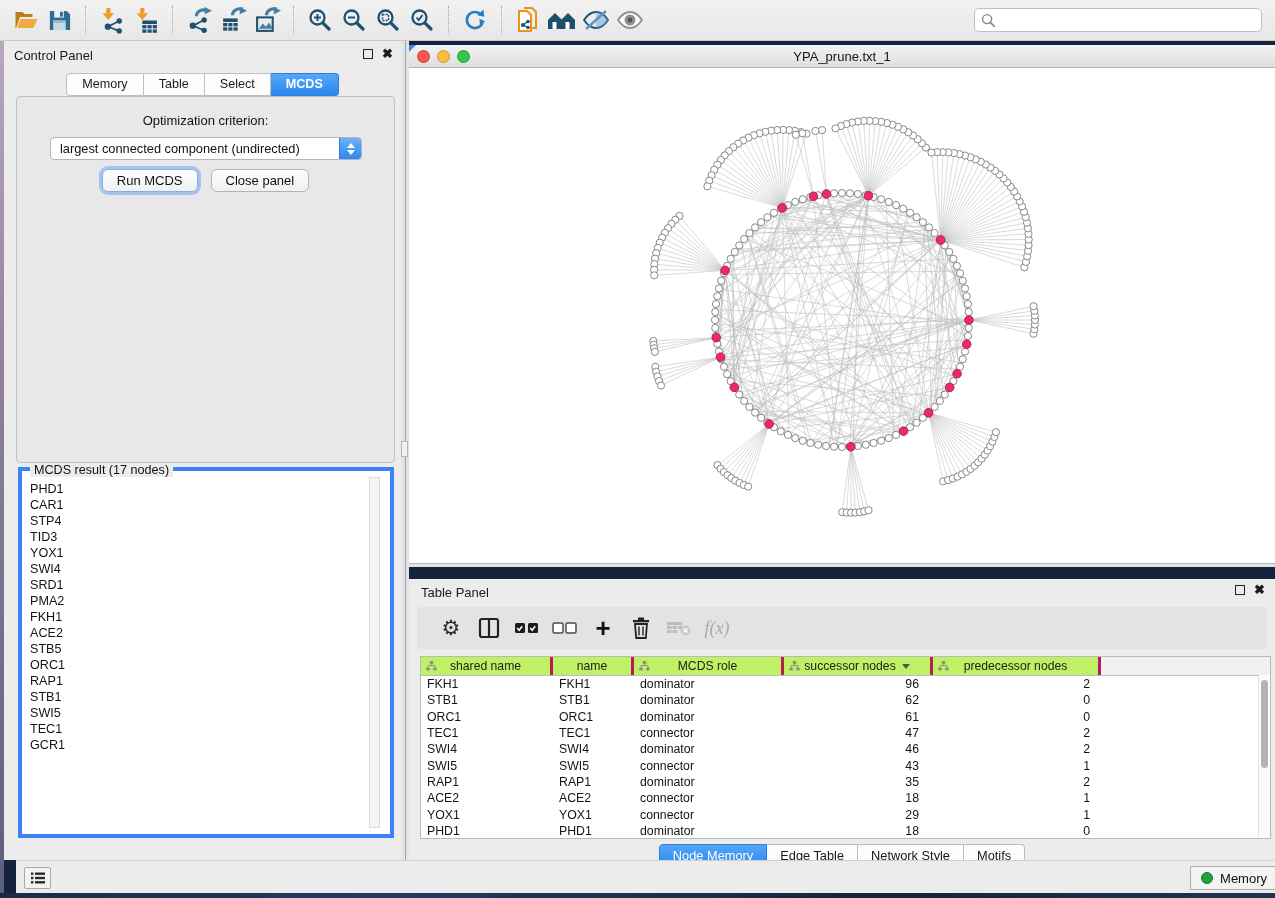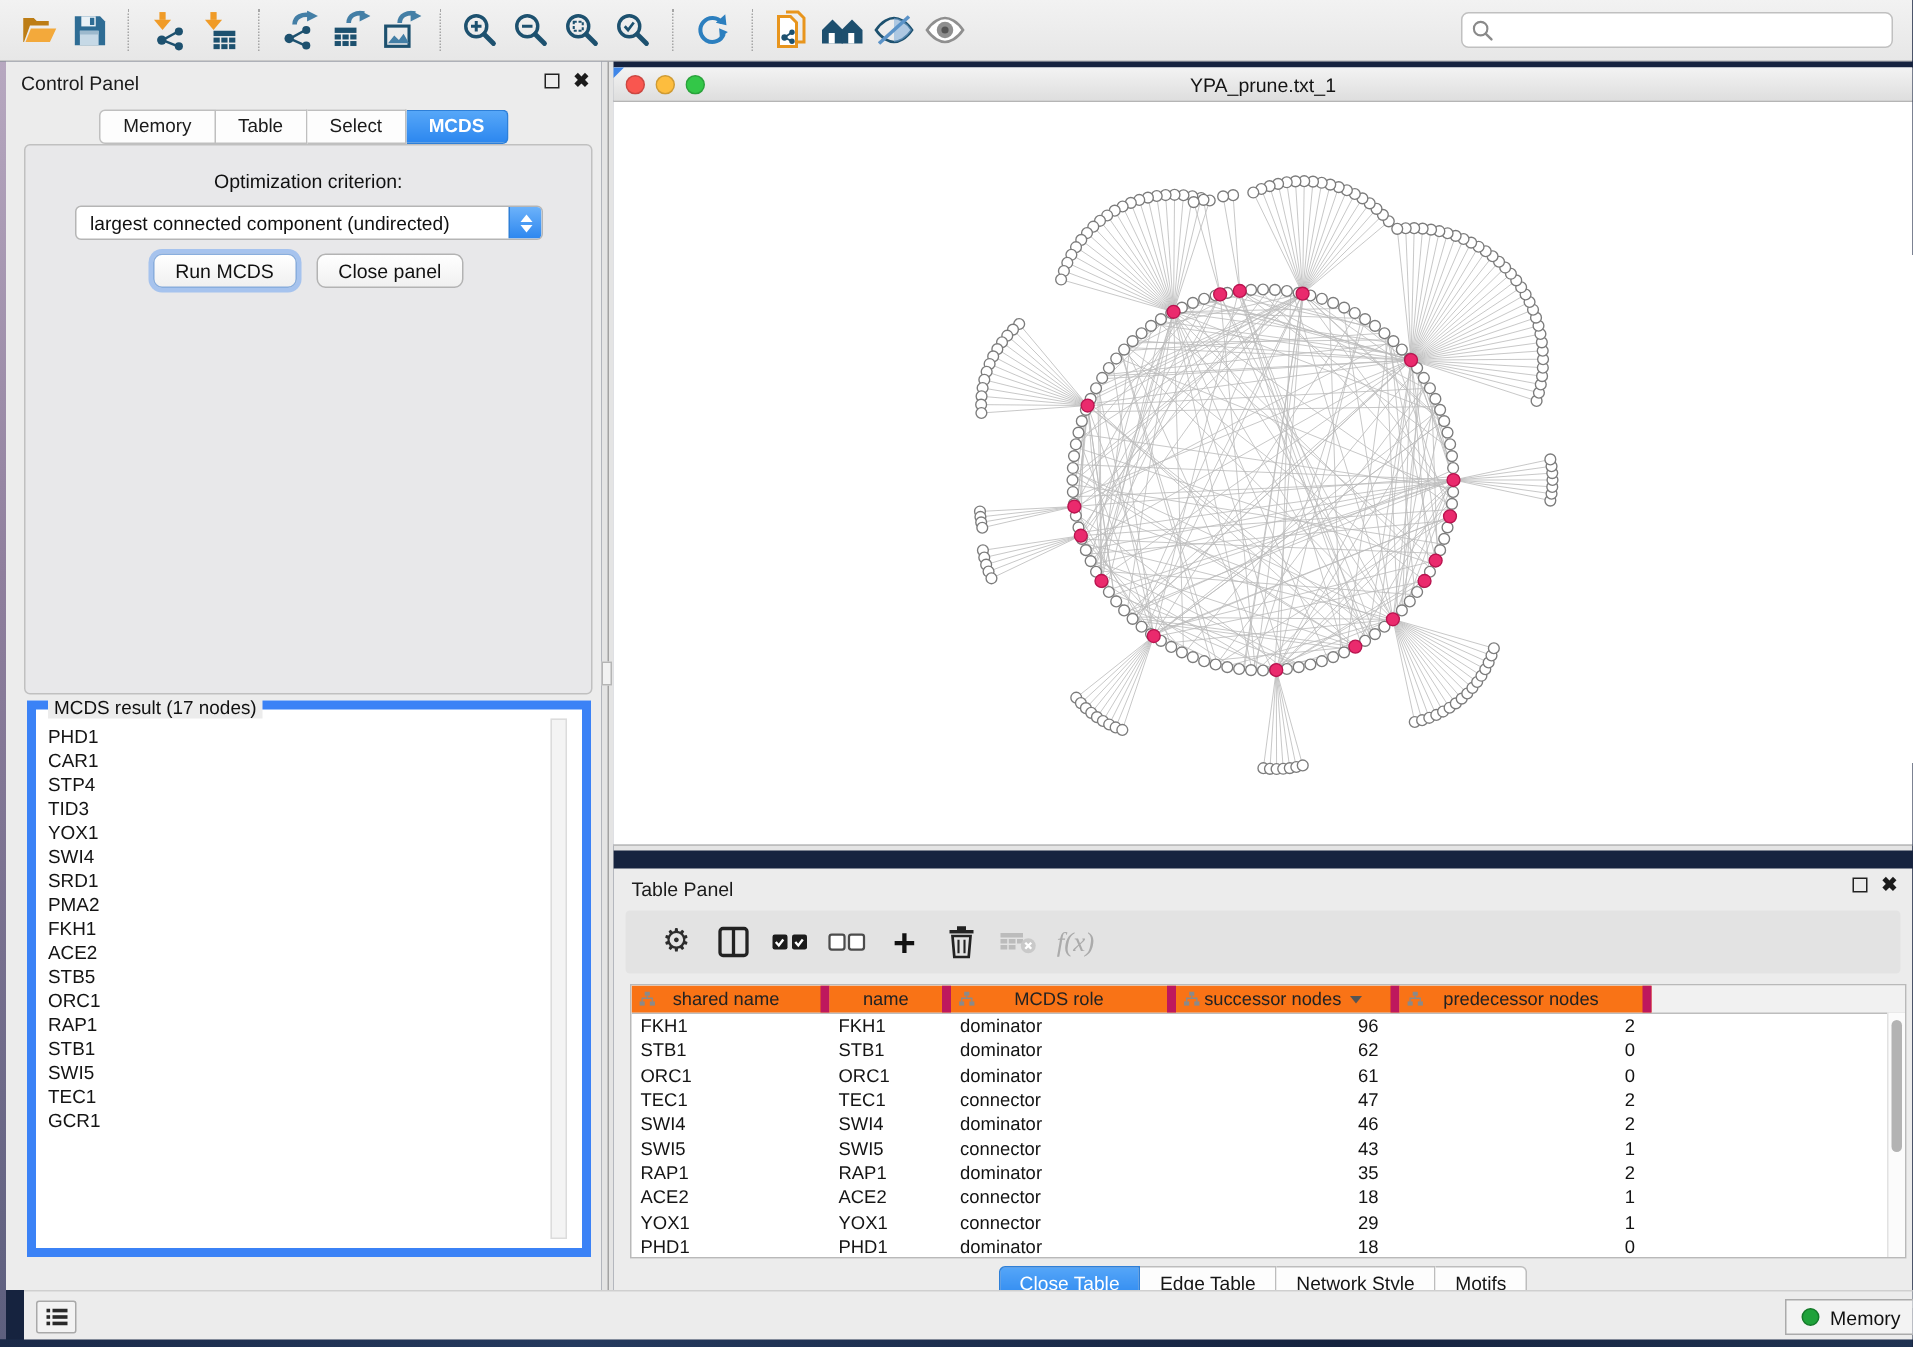--- a/index.html
+++ b/index.html
@@ -37,21 +37,21 @@
   .cp-box{position:absolute;left:12px;top:55px;width:379px;height:367px;background:#e8e8ea;border:1px solid #c0c0c0;border-radius:4px;box-sizing:border-box;}
   .opt-label{position:absolute;left:0;top:16px;width:100%;text-align:center;font-size:13px;color:#111;}
   .dropdown{position:absolute;left:33px;top:40px;width:312px;height:23px;background:#fff;border:1px solid #b5b5b5;border-radius:4px;display:flex;align-items:center;box-sizing:border-box;overflow:hidden;}
   .dropdown .dd-text{flex:1;padding-left:9px;font-size:12.8px;color:#111;white-space:nowrap;}
   .dd-spin{width:21px;height:100%;background:linear-gradient(#6cb2fa,#2d87ef);border-left:1px solid #2d7fd8;display:flex;flex-direction:column;align-items:center;justify-content:center;gap:2px;}
   .tri-up{width:0;height:0;border-left:4px solid transparent;border-right:4px solid transparent;border-bottom:5px solid #fff;}
   .tri-dn{width:0;height:0;border-left:4px solid transparent;border-right:4px solid transparent;border-top:5px solid #fff;}
   .cp-btnrow{position:absolute;left:0;top:72px;width:100%;display:flex;justify-content:center;gap:13px;}
   .btn{height:23px;line-height:21px;padding:0 14px;background:linear-gradient(#ffffff,#f0f0f0);border:1px solid #b3b3b3;border-radius:6px;font-size:13px;color:#111;box-sizing:border-box;}
   .btn.focused{border:1px solid #89aede;box-shadow:0 0 0 3px rgba(111,164,240,.55);}
-  .mcds-box{position:absolute;left:14px;top:426px;width:376px;height:371px;background:#fff;border:6px solid #3b82f6;box-sizing:border-box;}
+  .mcds-box{position:absolute;left:14px;top:426px;width:376px;height:371px;background:#fff;border:4px solid #3b82f6;box-sizing:border-box;}
   .mcds-legend{position:absolute;left:8px;top:-8px;background:#ececec;padding:0 4px;font-size:12.6px;color:#111;}
   .mcds-list{position:absolute;left:8px;top:10px;right:26px;bottom:6px;overflow:hidden;}
   .mcds-item{height:16px;line-height:16px;font-size:12.6px;color:#141414;}
   .mcds-scroll{position:absolute;right:10px;top:6px;bottom:6px;width:11px;background:#f4f4f4;border:1px solid #dcdcdc;box-sizing:border-box;}
 
   
   .v-splitter{left:401px;top:41px;width:8px;height:819px;background:#e4e4e4;}
   .v-splitter .line{position:absolute;left:4px;top:0;width:1px;height:100%;background:#a2a2a2;}
   .v-handle{position:absolute;left:0;top:400px;width:7px;height:16px;background:#f2f2f2;border:1px solid #b5b5b5;box-sizing:border-box;}
 
@@ -71,21 +71,21 @@
   .tp-titlerow{position:absolute;left:0;top:4px;width:100%;height:18px;}
   .tp-title{position:absolute;left:12px;top:2px;font-size:13px;color:#1b1b1b;}
   .tp-toolbar{position:absolute;left:8px;top:28px;width:850px;height:42px;background:#e3e3e3;border-radius:3px;display:flex;align-items:center;padding-left:15px;gap:0;box-sizing:border-box;}
   .tp-tool{width:38px;height:34px;display:flex;align-items:center;justify-content:center;flex:0 0 auto;}
   .gear-glyph{font-size:21px;color:#2c2c2c;line-height:20px;}
   .fx-glyph{font-family:"Liberation Serif",serif;font-style:italic;font-size:18px;color:#ababab;}
   .plus-glyph{font-size:26px;font-weight:bold;color:#111;line-height:20px;}
 
   .tp-table{position:absolute;left:11px;top:77px;width:851px;height:183px;background:#fff;border:1px solid #b9b9b9;box-sizing:border-box;overflow:hidden;}
   .thead{display:flex;height:18px;background:#f1f1f1;border-bottom:1px solid #bdbdbd;}
-  .hcell{position:relative;height:18px;box-sizing:border-box;border-right:6px solid #be185d;background:#f97316;display:flex;align-items:center;justify-content:center;font-size:12.2px;color:#222;}
+  .hcell{position:relative;height:18px;box-sizing:border-box;border-right:3px solid #be185d;background:#bef264;display:flex;align-items:center;justify-content:center;font-size:12.2px;color:#222;}
   .hcell .tree-ic{position:absolute;left:5px;top:4px;}
   .sort-dn{width:0;height:0;border-left:4px solid transparent;border-right:4px solid transparent;border-top:5px solid #555;margin-left:6px;}
   .trow{display:flex;height:16.3px;align-items:center;}
   .tcell{height:16px;line-height:16px;font-size:12.3px;color:#141414;box-sizing:border-box;white-space:nowrap;overflow:hidden;}
   .tcell.left{padding-left:6px;text-align:left;}
   .tcell.right{text-align:right;}
   .tbl-scroll{position:absolute;right:0;top:18px;bottom:0;width:12px;background:#fbfbfb;border-left:1px solid #e2e2e2;box-sizing:border-box;}
   .tbl-thumb{position:absolute;left:2px;top:5px;width:7px;height:88px;background:#b3b3b3;border-radius:4px;}
 
   .tp-tabs{position:absolute;left:0;top:265px;width:100%;display:flex;justify-content:center;}
@@ -1137,21 +1137,21 @@
           <div class="tcell left" style="width: 150px;">dominator</div>
           <div class="tcell right" style="width: 149px; padding-right: 14px;">18</div>
           <div class="tcell right" style="width: 168px; padding-right: 11px;">0</div>
         </div>
       </div>
     <div class="tbl-scroll">
         <div class="tbl-thumb"></div>
       </div>
   </div>
   <div class="tp-tabs" id="tp-tabs">
-      <span class="tp-tab active">Close Table</span>
+      <span class="tp-tab active">Node Memory</span>
       <span class="tp-tab">Edge Table</span>
       <span class="tp-tab">Network Style</span>
       <span class="tp-tab">Motifs</span>
     </div>
 </div>
 
 <div class="abs status-bar">
   <span class="sb-listbtn">
     <svg width="16" height="14" viewBox="0 0 16 14">
         <g fill="#2a2a2a">

